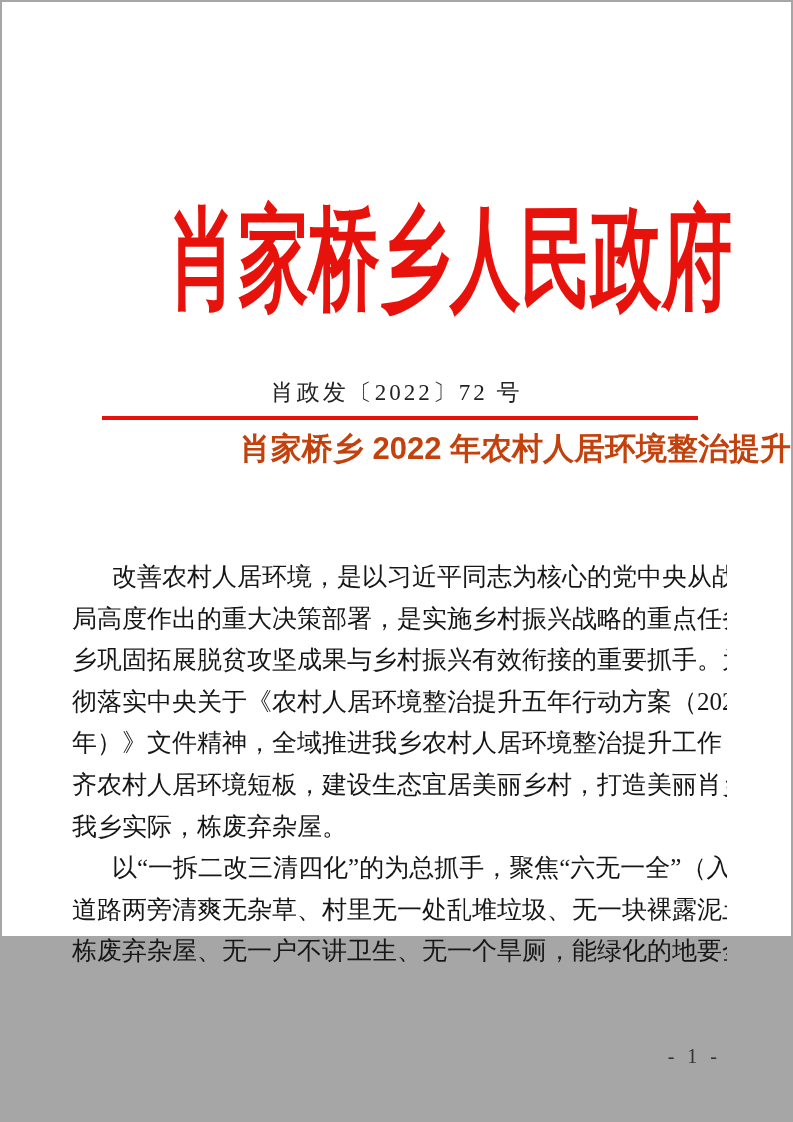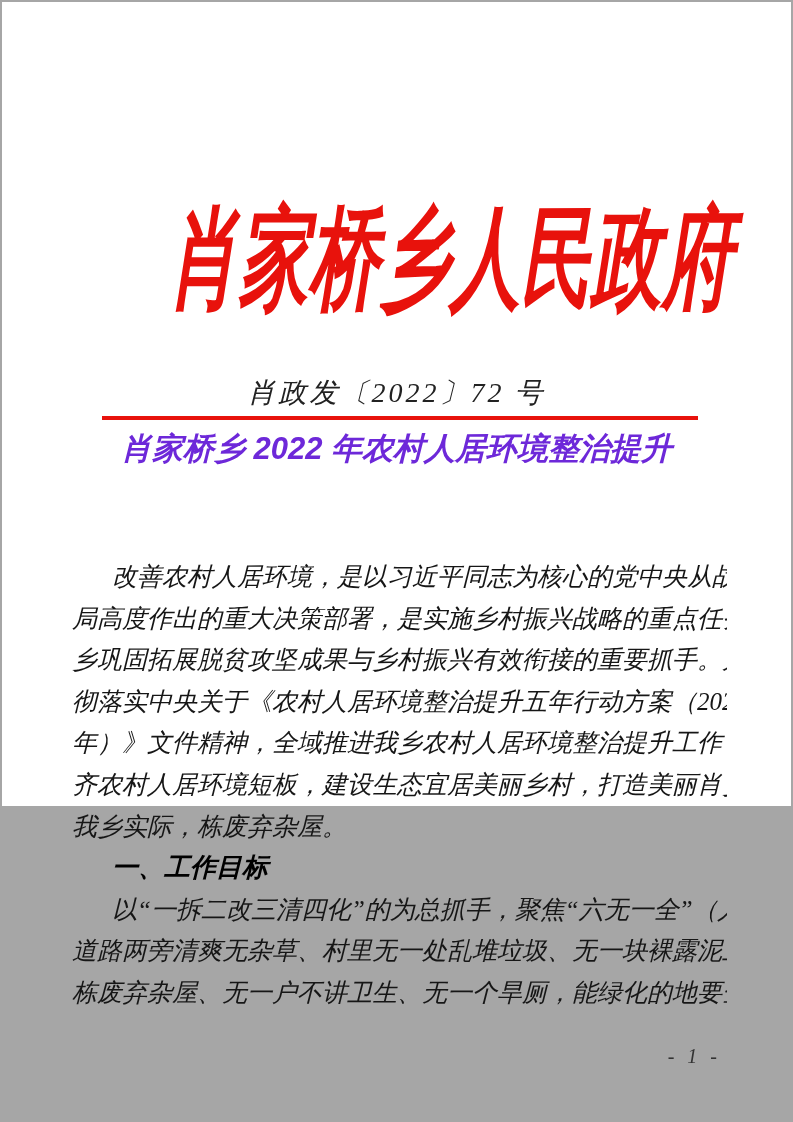--- a/index.html
+++ b/index.html
@@ -6,25 +6,24 @@
   * { margin: 0; padding: 0; box-sizing: border-box; }
   html, body { width: 793px; }
   body {
     background: #a6a6a6;
     font-family: "Liberation Serif", serif;
     width: 793px; height: 1122px;
     overflow: hidden;
   }
   .page {
     position: relative;
-    width: 789px; height: 804px;
+    width: 789px; height: 934px;
     margin: 2px 2px 0 2px;
     background: #ffffff;
     color: var(--ink);
-    font-style: italic;
   }
   
   .org-title {
     position: absolute;
     top: 192px; left: 0; right: 0;
     text-align: center;
     line-height: 130px;
     white-space: nowrap;
   }
   .org-title .stretch {
@@ -36,42 +35,42 @@
     transform: scaleX(0.63);
     transform-origin: center;
     letter-spacing: 0px;
   }
   
   .doc-number {
     position: absolute;
     top: 376px; left: 0; right: 0;
     text-align: center;
     font-family: "Liberation Serif", serif;
-    font-size: 28px;
+    font-size: 23px;
     line-height: 30px;
     letter-spacing: 3px;
     color: #222;
   }
   
   .red-rule {
     position: absolute;
     top: 414px; left: 100px;
     width: 596px; height: 4px;
     background: var(--accent);
   }
   
   .doc-title {
     position: absolute;
     top: 424px; left: 0; right: 0;
-    text-align: center;
+    text-align: right;
     font-family: "Liberation Sans", sans-serif;
     font-weight: bold;
     font-size: 31px;
     line-height: 45px;
-    color: #6d28d9;
+    color: #c2410c;
   }
   
   .body-grid {
     position: absolute;
     top: 554px; left: 70px;
     width: 655px;
   }
   .line {
     height: 41.6px;
     line-height: 41.6px;
@@ -117,21 +116,20 @@
   </div>
 
   <div class="body-grid">
     <div class="line indent">改善农村人居环境，是以习近平同志为核心的党中央从战略和全</div>
     <div class="line">局高度作出的重大决策部署，是实施乡村振兴战略的重点任务，是我</div>
     <div class="line">乡巩固拓展脱贫攻坚成果与乡村振兴有效衔接的重要抓手。为全面贯</div>
     <div class="line">彻落实中央关于《农村人居环境整治提升五年行动方案（2021- 2025</div>
     <div class="line">年）》文件精神，全域推进我乡农村人居环境整治提升工作，加快补</div>
     <div class="line">齐农村人居环境短板，建设生态宜居美丽乡村，打造美丽肖乡，结合</div>
     <div class="line">我乡实际，栋废弃杂屋。</div>
-    <div class="line heading indent">一、工作目标</div>
     <div class="line indent">以“一拆二改三清四化”的为总抓手，聚焦“六无一全”（入村</div>
     <div class="line">道路两旁清爽无杂草、村里无一处乱堆垃圾、无一块裸露泥土、无一</div>
     <div class="line">栋废弃杂屋、无一户不讲卫生、无一个旱厕，能绿化的地要全绿化）</div>
   </div>
 
   <div class="page-number">- 1 -</div>
 
 </div>
 
 </body></html>

